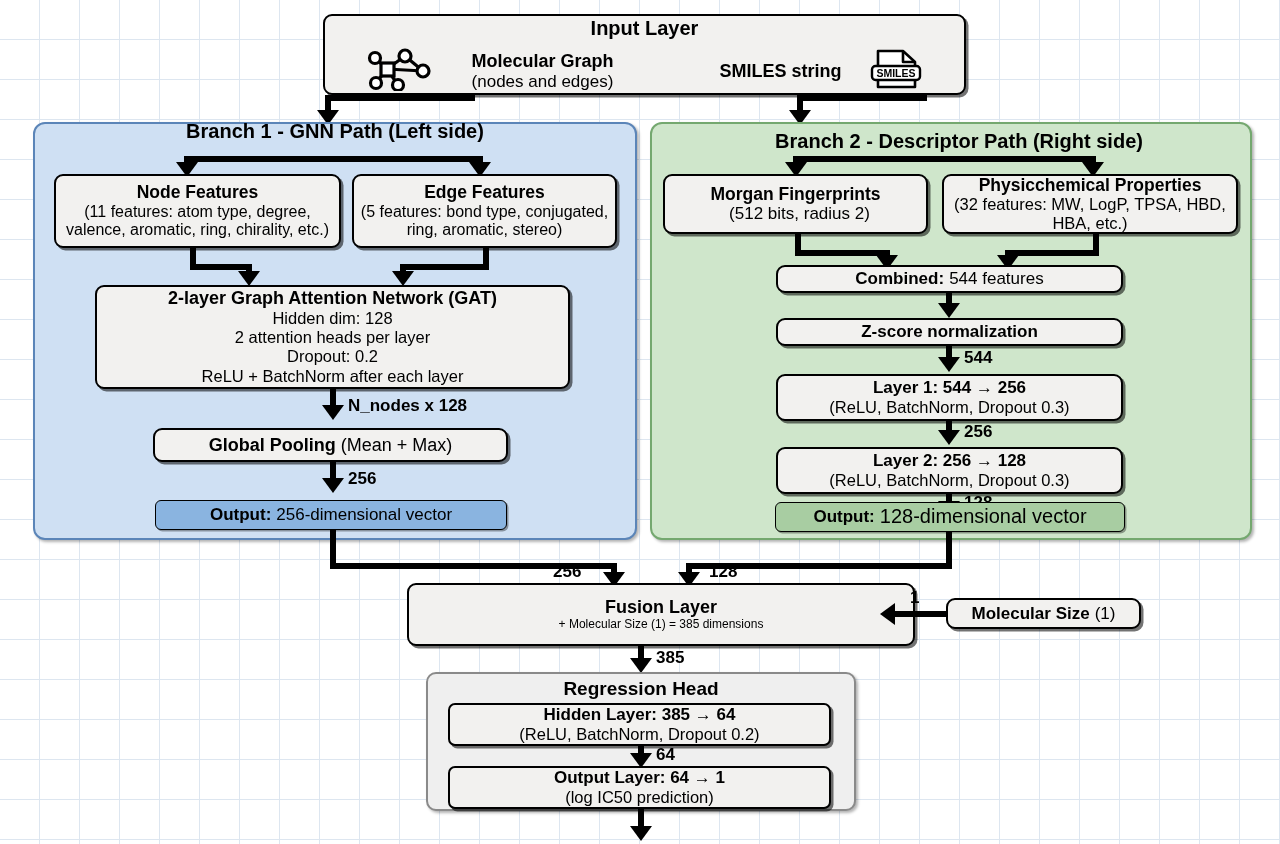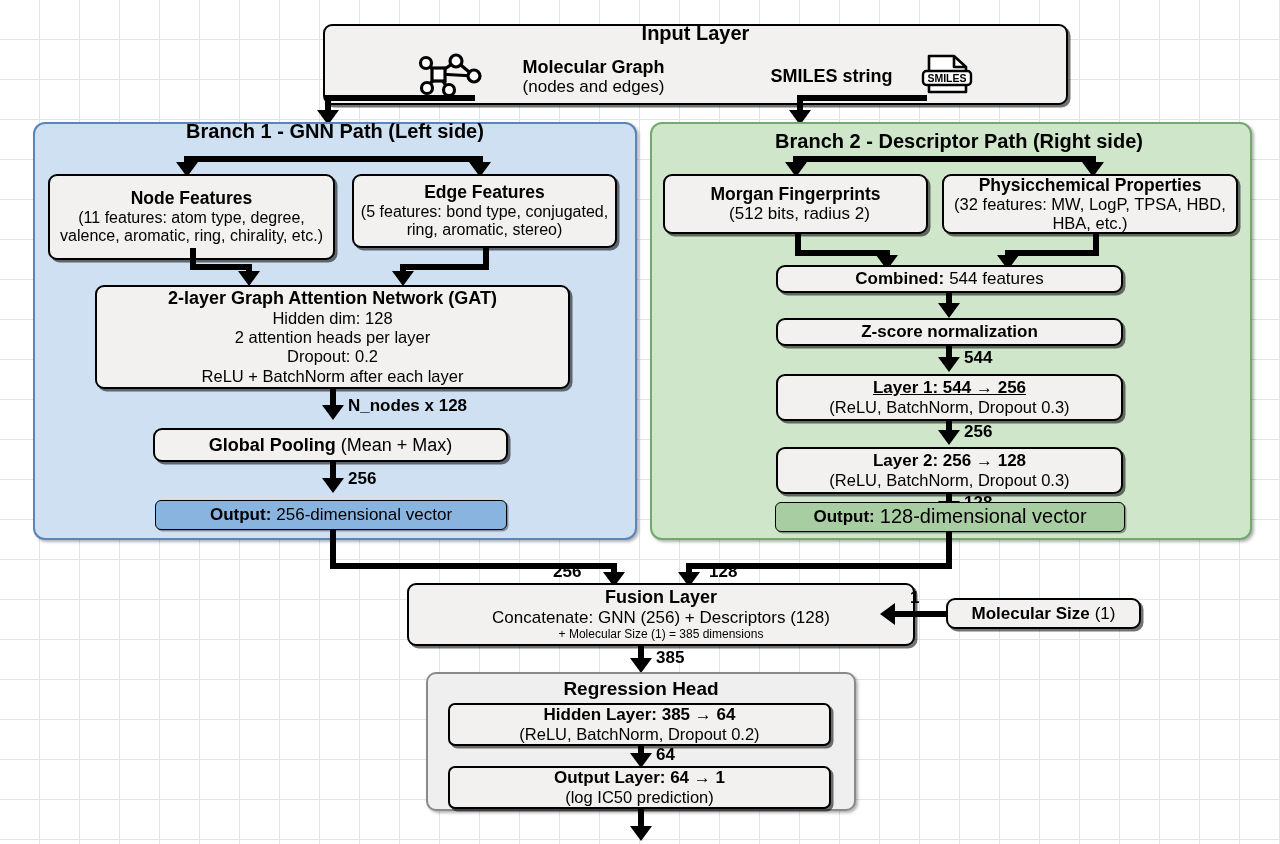--- a/index.html
+++ b/index.html
@@ -79,21 +79,21 @@
   }
 
   .mol-icon { flex: 0 0 auto; }
   .smiles-icon { flex: 0 0 auto; }
 </style>
 </head>
 <body>
 
 <div id="canvas">
 
-  <div class="node" style="left:323px; top:24px; width:745px; height:81px; align-items:stretch; justify-content:flex-end; padding-top:5px;">
+  <div class="node" style="left:323px; top:14px; width:643px; height:81px; align-items:stretch; justify-content:center; padding-top:5px;">
     <div class="t1" style="font-size:20px; width:100%; text-align:center;">Input Layer</div>
     <div style="display:flex; align-items:center; justify-content:center; gap:28px; margin-top:7px;">
       <div class="mol-icon">
         <svg width="76" height="44" viewBox="0 0 76 44">
           <g stroke="#000" stroke-width="3.2" fill="none">
             <line x1="20" y1="22" x2="8" y2="11"></line>
             <line x1="20" y1="22" x2="9" y2="36"></line>
             <line x1="20" y1="22" x2="38" y2="9"></line>
             <line x1="20" y1="22" x2="56" y2="24"></line>
             <line x1="20" y1="22" x2="31" y2="38"></line>
@@ -133,21 +133,21 @@
 
   <div class="panel panel-blue" style="left:33px; top:122px; width:604px; height:418px;"></div>
   <div class="panel-title" style="left:33px; top:120px; width:604px; font-size:20px;">Branch 1 - GNN Path (Left side)</div>
 
   <div class="ln hln" style="left:184px; top:156px; width:299px;"></div>
   <div class="ln vln" style="left:184px; top:156px; height:12px;"></div>
   <div class="ln vln" style="left:477px; top:156px; height:12px;"></div>
   <div class="ahead ahead-down" style="left:176px; top:162px;"></div>
   <div class="ahead ahead-down" style="left:469px; top:162px;"></div>
 
-  <div class="node" style="left:48px; top:174px; width:287px; height:86px;">
+  <div class="node" style="left:54px; top:174px; width:287px; height:74px;">
     <div class="t1" style="font-size:17.5px;">Node Features</div>
     <div class="t2" style="font-size:16px;">(11 features: atom type, degree, valence, aromatic, ring, chirality, etc.)</div>
   </div>
 
   <div class="node" style="left:352px; top:174px; width:265px; height:74px;">
     <div class="t1" style="font-size:17.5px;">Edge Features</div>
     <div class="t2" style="font-size:16px;">(5 features: bond type, conjugated, ring, aromatic, stereo)</div>
   </div>
 
   <div class="ln vln" style="left:190px; top:248px; height:22px;"></div>
@@ -225,21 +225,21 @@
 
   <div class="node" style="left:776px; top:318px; width:347px; height:28px;">
     <div class="t1" style="font-size:17px;">Z-score normalization</div>
   </div>
 
   <div class="ln vln" style="left:946px; top:346px; height:20px;"></div>
   <div class="ahead ahead-down" style="left:938px; top:357px;"></div>
   <div class="elabel" style="left:964px; top:348px;">544</div>
 
   <div class="node" style="left:776px; top:374px; width:347px; height:47px;">
-    <div class="t1" style="font-size:17px;text-decoration:underline;">Layer 1: 544 → 256</div>
+    <div class="t1" style="font-size:17px;">Layer 1: 544 → 256</div>
     <div class="t2" style="font-size:16.5px;">(ReLU, BatchNorm, Dropout 0.3)</div>
   </div>
 
   <div class="ln vln" style="left:946px; top:421px; height:18px;"></div>
   <div class="ahead ahead-down" style="left:938px; top:430px;"></div>
   <div class="elabel" style="left:964px; top:422px;">256</div>
 
   <div class="node" style="left:776px; top:447px; width:347px; height:47px;">
     <div class="t1" style="font-size:17px;">Layer 2: 256 → 128</div>
     <div class="t2" style="font-size:16.5px;">(ReLU, BatchNorm, Dropout 0.3)</div>
@@ -261,21 +261,20 @@
   <div class="elabel" style="left:553px; top:562px;">256</div>
 
   <div class="ln vln" style="left:946px; top:532px; height:34px;"></div>
   <div class="ln hln" style="left:686px; top:563px; width:266px;"></div>
   <div class="ln vln" style="left:686px; top:563px; height:14px;"></div>
   <div class="ahead ahead-down" style="left:678px; top:572px;"></div>
   <div class="elabel" style="left:709px; top:562px;">128</div>
 
   <div class="node" style="left:407px; top:583px; width:508px; height:63px;">
     <div class="t1" style="font-size:18px;">Fusion Layer</div>
-    <div class="t2" style="font-size:17px;">Concatenate: GNN (256) + Descriptors (128)</div>
     <div class="t2" style="font-size:12px;">+ Molecular Size (1) = 385 dimensions</div>
   </div>
 
   <div class="node inline-mix" style="left:946px; top:598px; width:195px; height:31px;">
     <div class="t1" style="font-size:17px;">Molecular Size</div>
     <div class="t2" style="font-size:17px;">(1)</div>
   </div>
   <div class="ln hln" style="left:895px; top:611px; width:53px;"></div>
   <div class="ahead ahead-left" style="left:880px; top:603px;"></div>
   <div class="elabel" style="left:910px; top:588px;">1</div>

